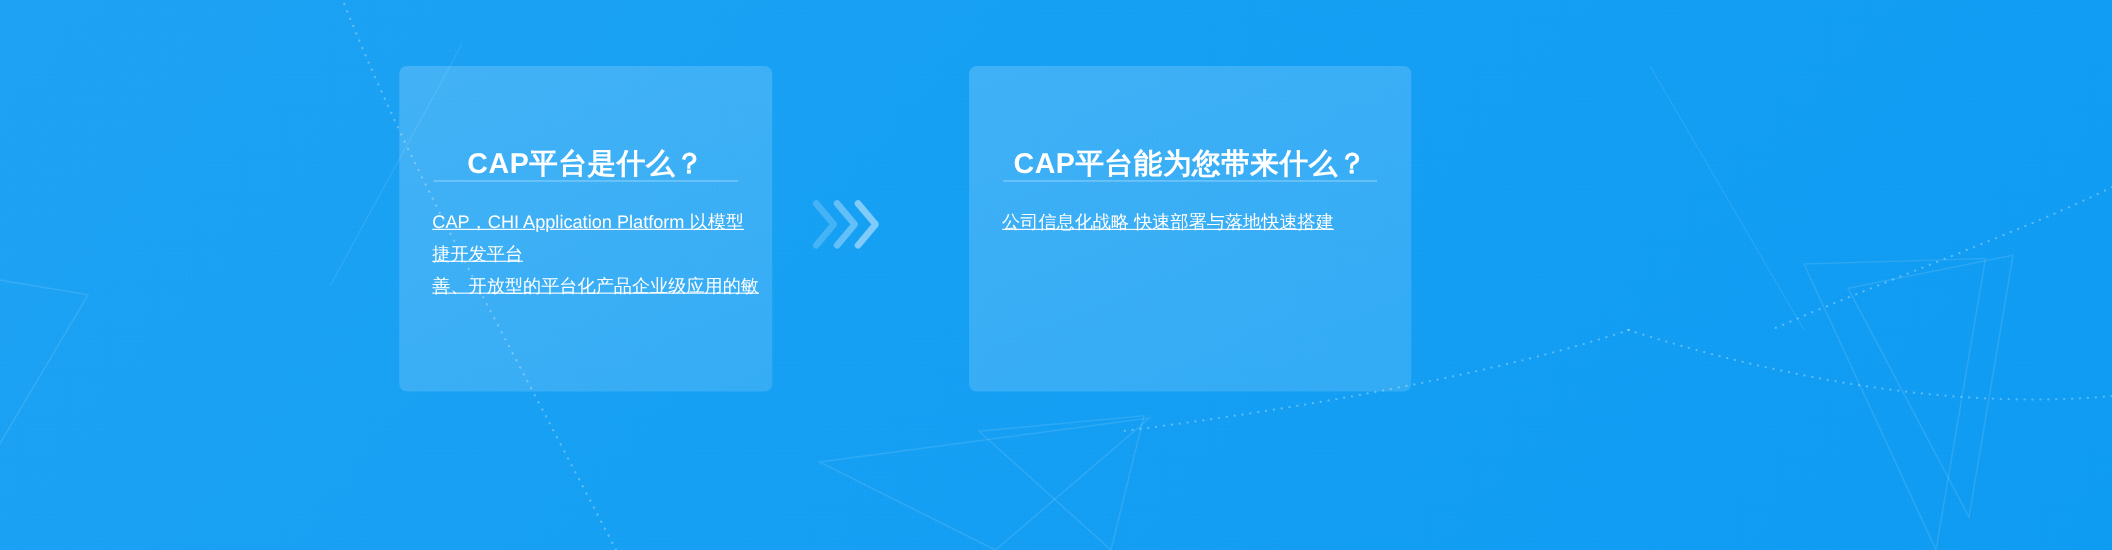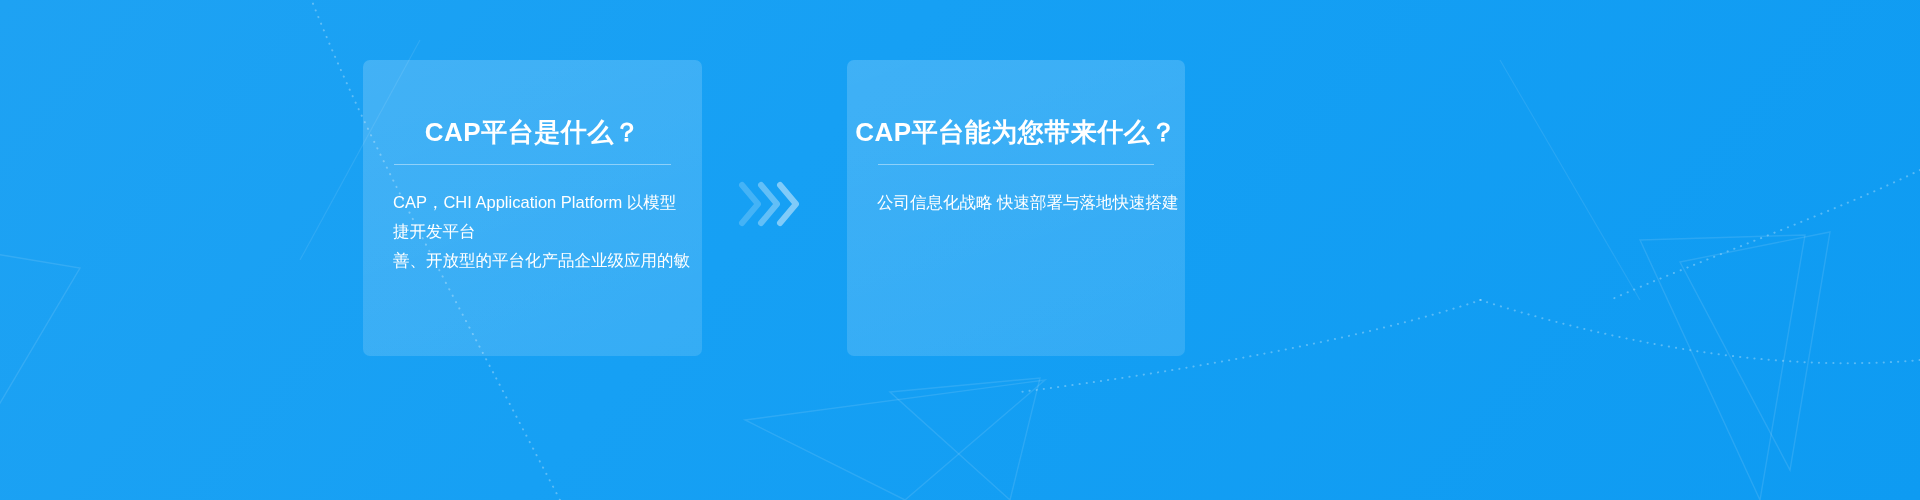--- a/index.html
+++ b/index.html
@@ -20,41 +20,41 @@
     position:absolute;left:0;top:0;width:1920px;height:500px;
   }
 
   .card{
     position:absolute;top:60px;height:296px;
     background:linear-gradient(160deg,rgba(255,255,255,0.175) 0%,rgba(255,255,255,0.135) 100%);
     border-radius:7px;
     box-sizing:border-box;
   }
   .card.left{left:363px;width:339px;}
-  .card.right{left:847px;width:338px;}
+  .card.right{left:881px;width:402px;}
 
   .card-title{
-    margin:0;position:absolute;left:0;right:0;top:55px;
+    margin:16px;position:absolute;left:0;right:0;top:55px;
     text-align:center;color:#ffffff;
     font-size:26px;font-weight:bold;letter-spacing:0.5px;
     white-space:nowrap;
   }
   .card-divider{
     position:absolute;top:104px;height:1px;
     background:rgba(255,255,255,0.42);
   }
   .card.left .card-divider{left:31px;right:31px;}
   .card.right .card-divider{left:31px;right:31px;}
 
   .card-body{
     position:absolute;top:128px;left:30px;right:26px;
     color:#ffffff;font-size:16.5px;line-height:29px;
     font-weight:normal;
   }
-  .card-body .ln{display:block;white-space:nowrap;}
+  .card-body .ln{display:block;white-space:nowrap;text-decoration:underline;}
 
   .chevrons{
     position:absolute;left:738px;top:180px;width:72px;height:48px;
   }
   .chev{position:absolute;top:0;width:26px;height:48px;}
   .chev.c1{left:0;}
   .chev.c2{left:19px;}
   .chev.c3{left:38px;}
 </style>
 </head>

